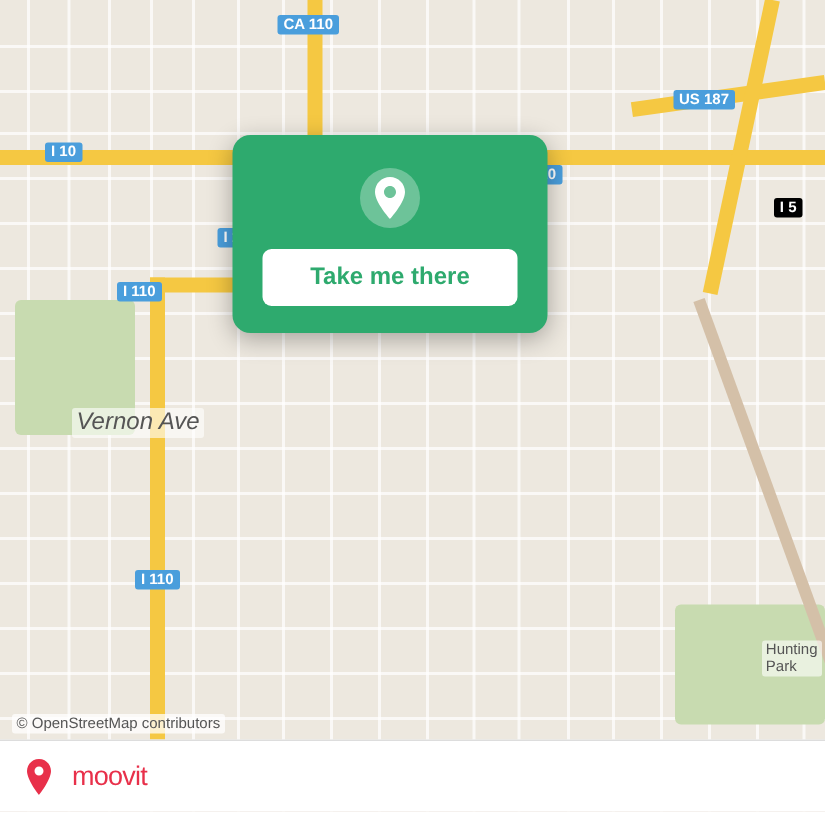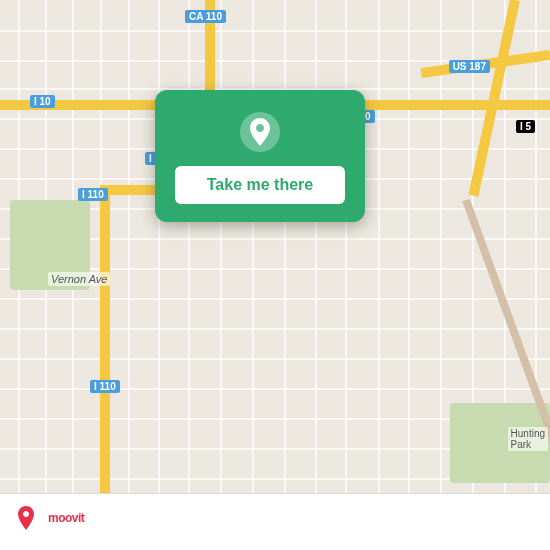--- a/index.html
+++ b/index.html
@@ -121,22 +121,22 @@
 
     .bottom-address {
       font-size: 14px;
       color: #222;
       flex: 1;
     }
 
     .moovit-logo {
       display: flex;
       align-items: center;
-      font-size: 12px;
-      font-weight: bold;
+      font-size: 18px;
+      font-weight: normal;
       color: #e8304a;
       letter-spacing: -0.5px;
       flex-shrink: 0;
     }
 
     
     #copyright {
       position: absolute;
       bottom: 52px;
       left: 8px;
@@ -210,34 +210,35 @@
   <div class="park" style="right:0px;bottom:58px;width:100px;height:80px;"></div>
 
   <div class="highway-label" style="left:185px;top:10px;background:#4a9edc;">CA 110</div>
   <div class="highway-label" style="left:30px;top:95px;background:#4a9edc;">I 10</div>
   <div class="highway-label" style="left:165px;top:95px;background:#4a9edc;">I 10</div>
   <div class="highway-label" style="left:350px;top:110px;background:#4a9edc;">I 10</div>
   <div class="highway-label" style="left:145px;top:152px;background:#4a9edc;">I 110</div>
   <div class="highway-label" style="left:78px;top:188px;background:#4a9edc;">I 110</div>
   <div class="highway-label" style="left:90px;top:380px;background:#4a9edc;">I 110</div>
   <div class="highway-label" style="right:60px;top:60px;background:#4a9edc;">US 187</div>
-  <div class="highway-label" style="right:15px;top:120px;background:#000000;text-align:right;">I 5</div>
-
-  <div style="position:absolute;left:48px;top:272px;font-size:11px;color:#555;background:rgba(255,255,255,0.6);padding:1px 3px;border-radius:2px;z-index:50;font-style:italic;">Vernon Ave</div>
+  <div class="highway-label" style="right:15px;top:132px;background:#000000;text-align:right;">I 5</div>
+
+  <div style="position:absolute;left:48px;top:272px;font-size:16px;color:#555;background:rgba(255,255,255,0.6);padding:1px 3px;border-radius:2px;z-index:50;font-style:italic;">Vernon Ave</div>
   <div style="position:absolute;right:2px;bottom:90px;font-size:10px;color:#555;background:rgba(255,255,255,0.6);padding:1px 3px;border-radius:2px;z-index:50;">Hunting<br>Park</div>
 
   <div id="popup-card">
 
     <svg class="pin-icon" viewBox="0 0 44 44" fill="none" xmlns="http://www.w3.org/2000/svg">
       <circle cx="22" cy="22" r="20" fill="white" fill-opacity="0.3"></circle>
       <path d="M22 8C16.477 8 12 12.477 12 18C12 25 22 36 22 36C22 36 32 25 32 18C32 12.477 27.523 8 22 8ZM22 22C19.791 22 18 20.209 18 18C18 15.791 19.791 14 22 14C24.209 14 26 15.791 26 18C26 20.209 24.209 22 22 22Z" fill="white"></path>
     </svg>
     <button id="take-me-there-btn">Take me there</button>
   </div>
 
+  <div id="copyright">© OpenStreetMap contributors</div>
 
   <div id="bottom-bar">
 
     <svg class="location-pin-icon" viewBox="0 0 28 28" xmlns="http://www.w3.org/2000/svg">
       <path d="M14 2C9.58 2 6 5.58 6 10C6 16 14 26 14 26C14 26 22 16 22 10C22 5.58 18.42 2 14 2ZM14 13C12.34 13 11 11.66 11 10C11 8.34 12.34 7 14 7C15.66 7 17 8.34 17 10C17 11.66 15.66 13 14 13Z" fill="#e8304a"></path>
     </svg>
 
     <div class="moovit-logo">
       <span>moovit</span>
     </div>

